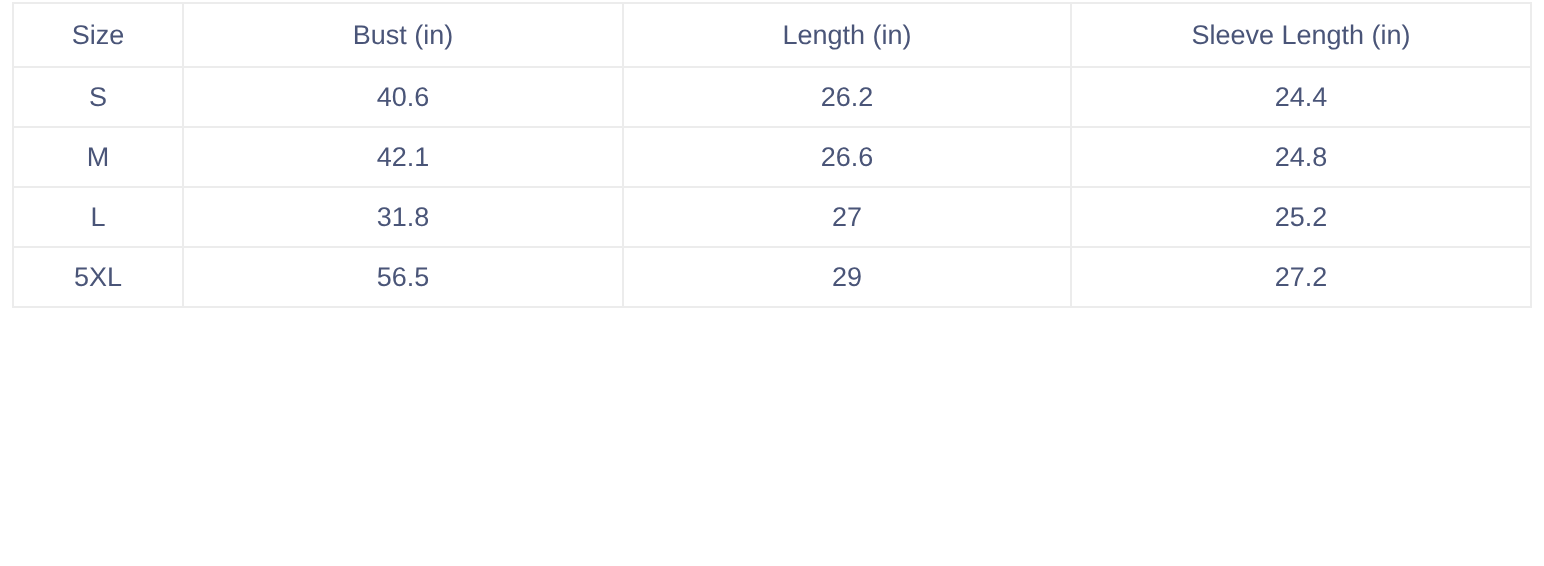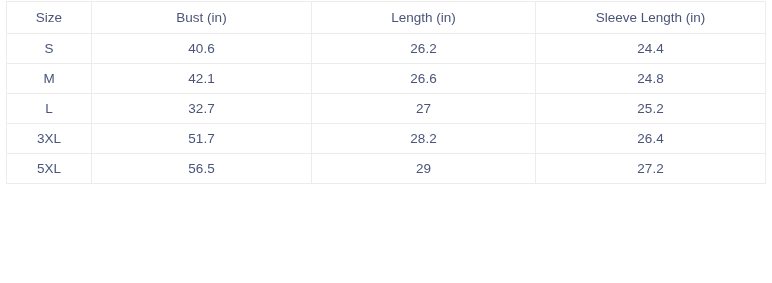--- a/index.html
+++ b/index.html
@@ -92,29 +92,23 @@
         <td>24.4</td>
       </tr>
       <tr>
         <td>M</td>
         <td>42.1</td>
         <td>26.6</td>
         <td>24.8</td>
       </tr>
       <tr>
         <td>L</td>
-        <td>32.7</td>
+        <td>31.8</td>
         <td>27</td>
         <td>25.2</td>
-      </tr>
-      <tr>
-        <td>3XL</td>
-        <td>51.7</td>
-        <td>28.2</td>
-        <td>26.4</td>
       </tr>
       <tr>
         <td>5XL</td>
         <td>56.5</td>
         <td>29</td>
         <td>27.2</td>
       </tr>
     </tbody>
   </table>
 </div>

